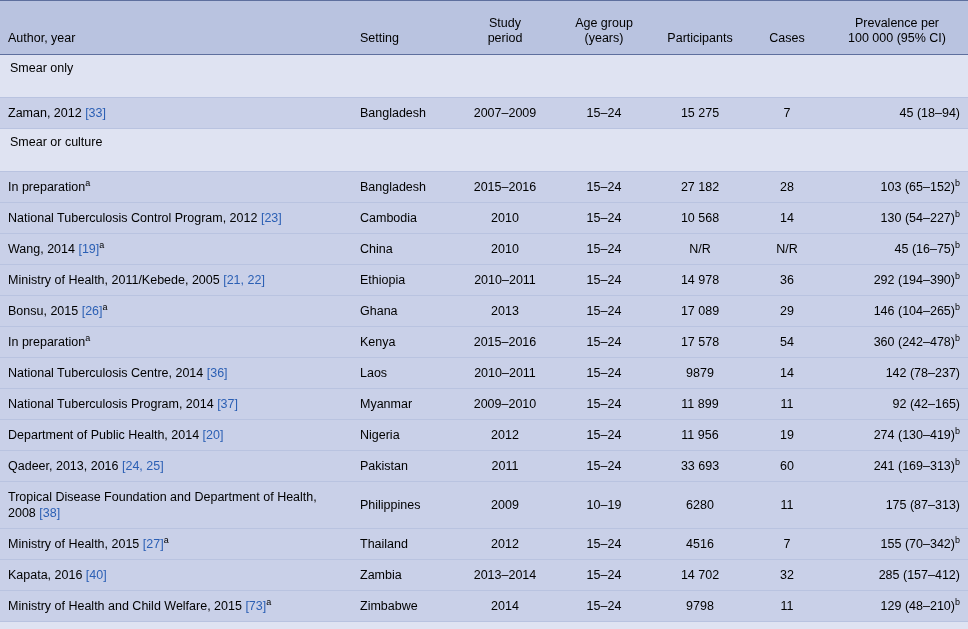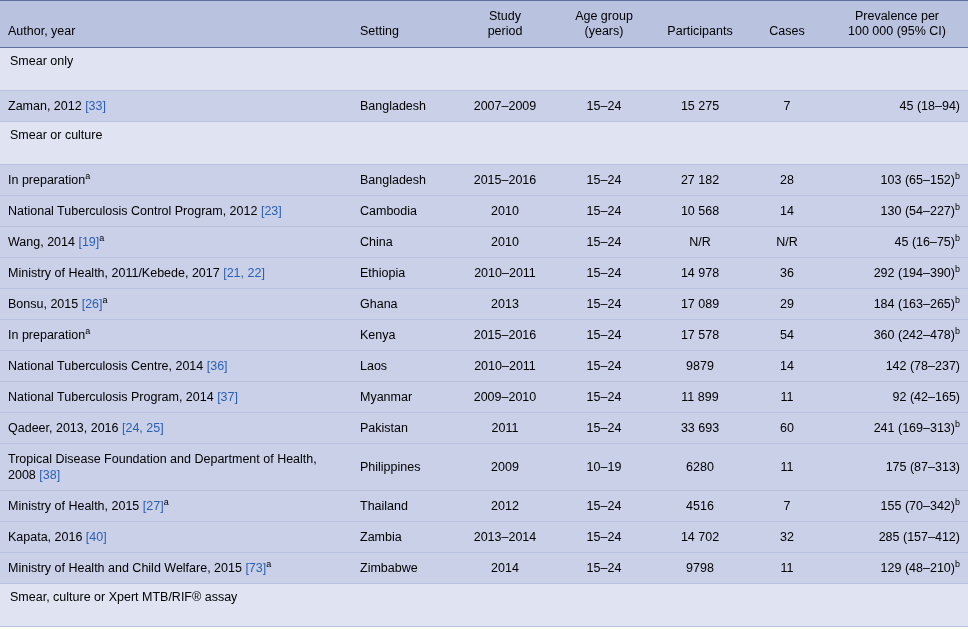--- a/index.html
+++ b/index.html
@@ -41,21 +41,21 @@
   col.c-cases    { width: 78px; }
   col.c-prev     { width: 142px; }
 
   
   thead tr.header-row th {
     background: #b9c3e0;
     color: #000;
     font-weight: normal;
     font-size: 12.5px;
     line-height: 15px;
-    padding: 8px 8px 8px 8px;
+    padding: 15px 8px 8px 8px;
     vertical-align: bottom;
     border-top: 1.4px solid #5e6f9e;
     border-bottom: 1.4px solid #5e6f9e;
   }
   th.h-author { text-align: left; padding-left: 10px; }
   th.h-setting { text-align: left; padding-left: 10px; margin-left: 12px; }
   th.h-center { text-align: center; }
   th.h-prev { text-align: center; padding-right: 10px; }
 
   
@@ -155,36 +155,36 @@
         <tr class="data-row">
           <td class="d-author"><span>Wang, 2014 </span><span class="ref">[19]</span><sup>a</sup></td>
           <td class="d-setting">China</td>
           <td class="d-center">2010</td>
           <td class="d-center">15–24</td>
           <td class="d-center">N/R</td>
           <td class="d-center">N/R</td>
           <td class="d-prev"><span class="nowrap">45 (16–75)</span><sup>b</sup></td>
         </tr>
         <tr class="data-row">
-          <td class="d-author"><span>Ministry of Health, 2011/Kebede, 2017 </span><span class="ref">[21, 22]</span></td>
+          <td class="d-author"><span>Ministry of Health, 2011/Kebede, 2005 </span><span class="ref">[21, 22]</span></td>
           <td class="d-setting">Ethiopia</td>
           <td class="d-center">2010–2011</td>
           <td class="d-center">15–24</td>
           <td class="d-center">14 978</td>
           <td class="d-center">36</td>
           <td class="d-prev"><span class="nowrap">292 (194–390)</span><sup>b</sup></td>
         </tr>
         <tr class="data-row">
           <td class="d-author"><span>Bonsu, 2015 </span><span class="ref">[26]</span><sup>a</sup></td>
           <td class="d-setting">Ghana</td>
           <td class="d-center">2013</td>
           <td class="d-center">15–24</td>
           <td class="d-center">17 089</td>
           <td class="d-center">29</td>
-          <td class="d-prev"><span class="nowrap">184 (163–265)</span><sup>b</sup></td>
+          <td class="d-prev"><span class="nowrap">146 (104–265)</span><sup>b</sup></td>
         </tr>
         <tr class="data-row">
           <td class="d-author"><span>In preparation</span><sup>a</sup></td>
           <td class="d-setting">Kenya</td>
           <td class="d-center">2015–2016</td>
           <td class="d-center">15–24</td>
           <td class="d-center">17 578</td>
           <td class="d-center">54</td>
           <td class="d-prev"><span class="nowrap">360 (242–478)</span><sup>b</sup></td>
         </tr>
@@ -198,20 +198,29 @@
           <td class="d-prev"><span class="nowrap">142 (78–237)</span></td>
         </tr>
         <tr class="data-row">
           <td class="d-author"><span>National Tuberculosis Program, 2014 </span><span class="ref">[37]</span></td>
           <td class="d-setting">Myanmar</td>
           <td class="d-center">2009–2010</td>
           <td class="d-center">15–24</td>
           <td class="d-center">11 899</td>
           <td class="d-center">11</td>
           <td class="d-prev"><span class="nowrap">92 (42–165)</span></td>
+        </tr>
+        <tr class="data-row">
+          <td class="d-author"><span>Department of Public Health, 2014 </span><span class="ref">[20]</span></td>
+          <td class="d-setting">Nigeria</td>
+          <td class="d-center">2012</td>
+          <td class="d-center">15–24</td>
+          <td class="d-center">11 956</td>
+          <td class="d-center">19</td>
+          <td class="d-prev"><span class="nowrap">274 (130–419)</span><sup>b</sup></td>
         </tr>
         <tr class="data-row">
           <td class="d-author"><span>Qadeer, 2013, 2016 </span><span class="ref">[24, 25]</span></td>
           <td class="d-setting">Pakistan</td>
           <td class="d-center">2011</td>
           <td class="d-center">15–24</td>
           <td class="d-center">33 693</td>
           <td class="d-center">60</td>
           <td class="d-prev"><span class="nowrap">241 (169–313)</span><sup>b</sup></td>
         </tr>

